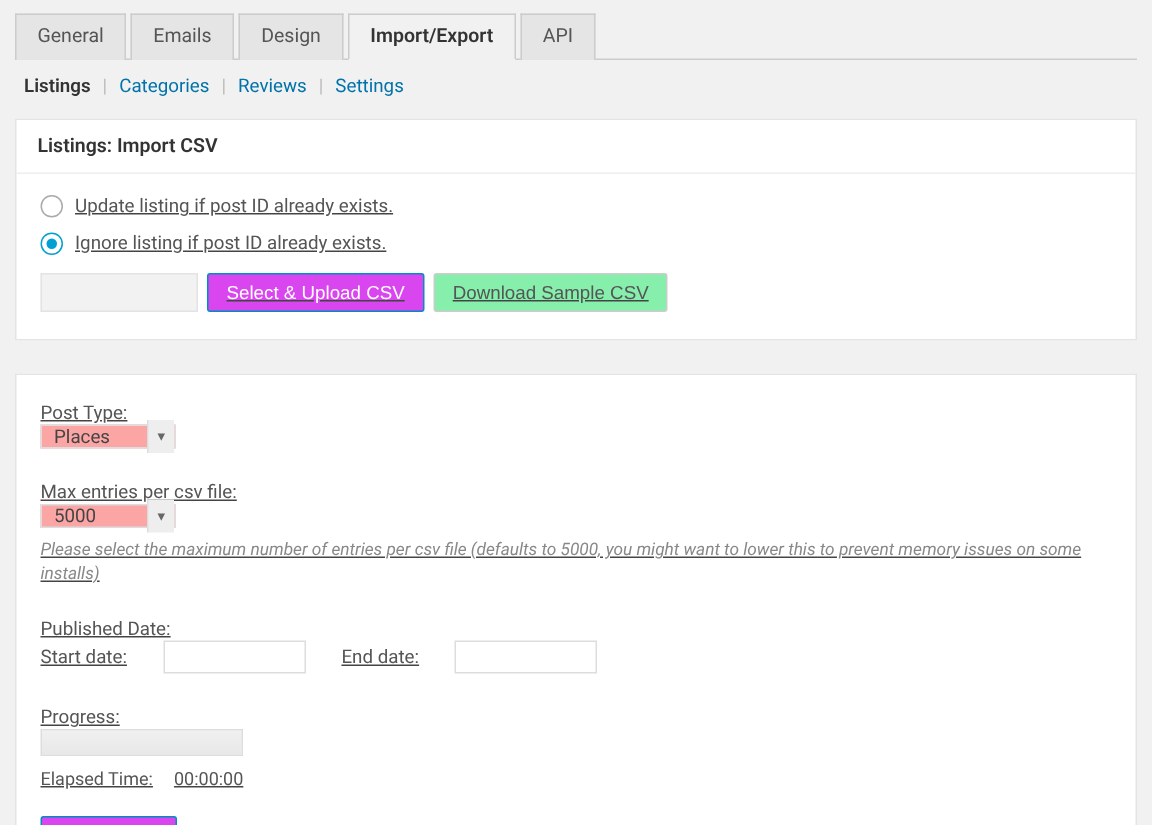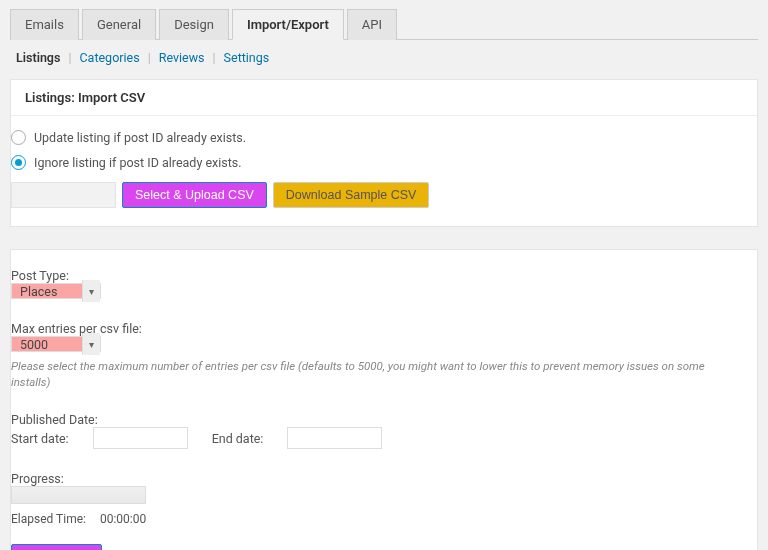--- a/index.html
+++ b/index.html
@@ -54,21 +54,21 @@
     border: 1px solid #e4e4e4;
     margin-bottom: 22px;
   }
   .panel-header {
     padding: 10px 14px;
     border-bottom: 1px solid #eee;
     font-weight: 600;
     color: #333;
     font-size: 13px;
   }
-  .panel-body { padding: 14px 16px 18px 0; }
+  .panel-body { padding: 14px 16px 18px 16px; text-decoration: underline; }
   .radio-row {
     display: flex;
     align-items: center;
     gap: 8px;
     margin-bottom: 10px;
     font-size: 12.5px;
     color: #555;
   }
   .radio {
     width: 15px; height: 15px;
@@ -101,21 +101,21 @@
   .btn-primary {
     background: #d946ef;
     color: #fff;
     border: 1px solid #008ec2;
     padding: 5px 12px;
     font-size: 12.5px;
     cursor: pointer;
     border-radius: 2px;
   }
   .btn-secondary {
-    background: #eab308;
+    background: #86efac;
     color: #555;
     border: 1px solid #ccc;
     padding: 5px 12px;
     font-size: 12.5px;
     cursor: pointer;
     border-radius: 2px;
   }
   .form-row {
     display: flex;
     align-items: flex-start;
@@ -176,22 +176,22 @@
     display:flex;gap:14px;
   }
   .export-btn-row { margin-top: 6px; }
 </style>
 </head>
 <body>
 
 <div class="container">
 
   <div class="main-tabs">
+    <div class="main-tab">General</div>
     <div class="main-tab">Emails</div>
-    <div class="main-tab">General</div>
     <div class="main-tab">Design</div>
     <div class="main-tab active">Import/Export</div>
     <div class="main-tab">API</div>
   </div>
 
   <div class="sub-tabs">
     <span class="sub-tab active">Listings</span>
     <span class="sep">|</span>
     <span class="sub-tab">Categories</span>
     <span class="sep">|</span>

